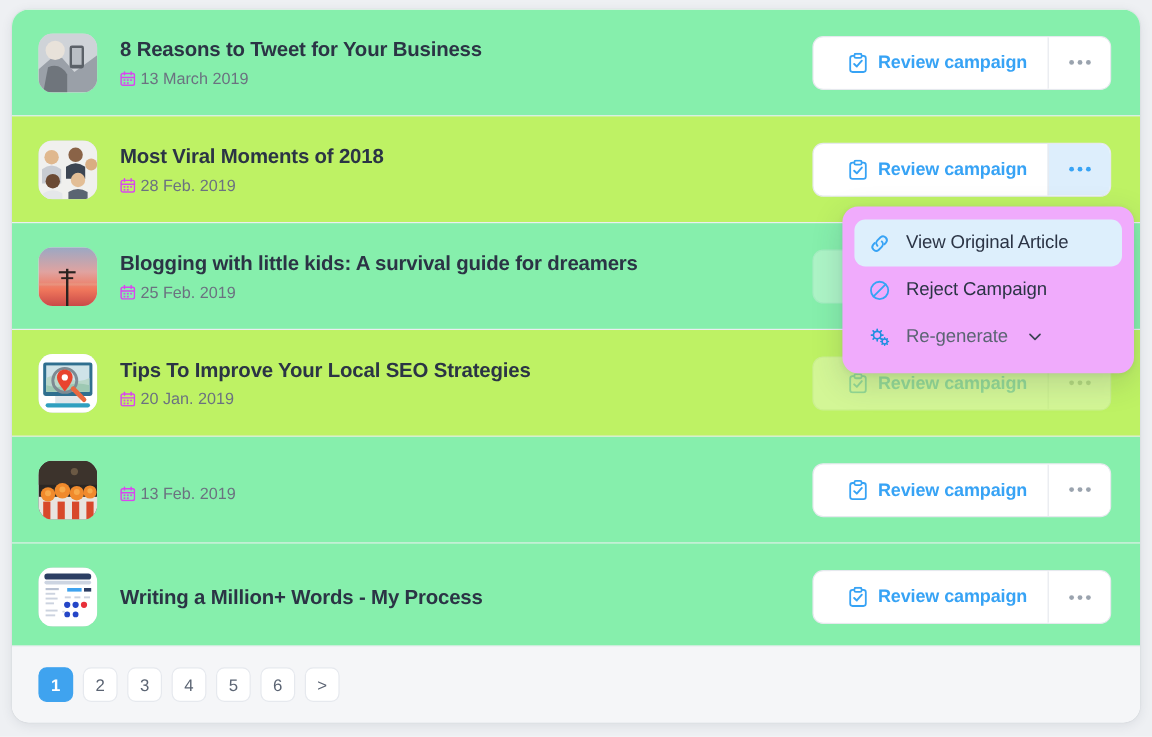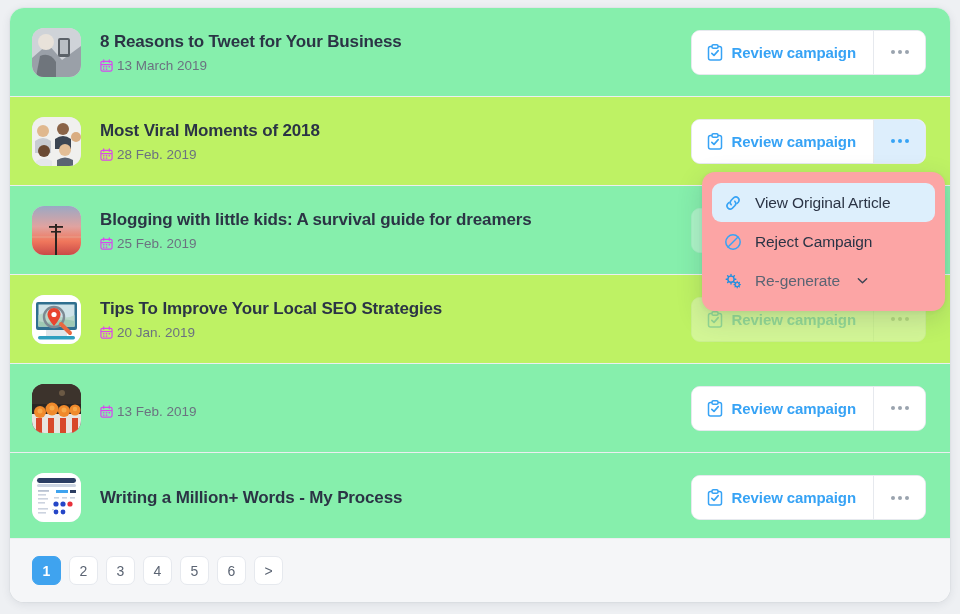--- a/index.html
+++ b/index.html
@@ -87,20 +87,21 @@
   .actions {
     flex: 0 0 auto;
     display: flex;
     align-items: stretch;
     height: 45px;
     border: 1px solid #e6e9ee;
     border-radius: 9px;
     overflow: hidden;
     background: #fff;
     margin-right: 12px;
+    padding-left: 14px;
   }
   .btn-review {
     display: flex;
     align-items: center;
     gap: 9px;
     padding: 0 17px 0 15px;
     background: #fff;
     border: none;
     cursor: pointer;
     font-family: inherit;
@@ -133,21 +134,21 @@
   .btn-more.active i { background: #37a3f5; }
 
   .row.dimmed .actions { opacity: .32; }
 
   
   .dropdown {
     position: absolute;
     left: 692px;
     top: 164px;
     width: 243px;
-    background: #fca5a5;
+    background: #f0abfc;
     border-radius: 13px;
     box-shadow: 0 8px 26px rgba(40,55,80,.17), 0 1px 4px rgba(40,55,80,.07);
     padding: 11px 10px;
     z-index: 40;
   }
   .menu-item {
     display: flex;
     align-items: center;
     gap: 13px;
     height: 39px;

